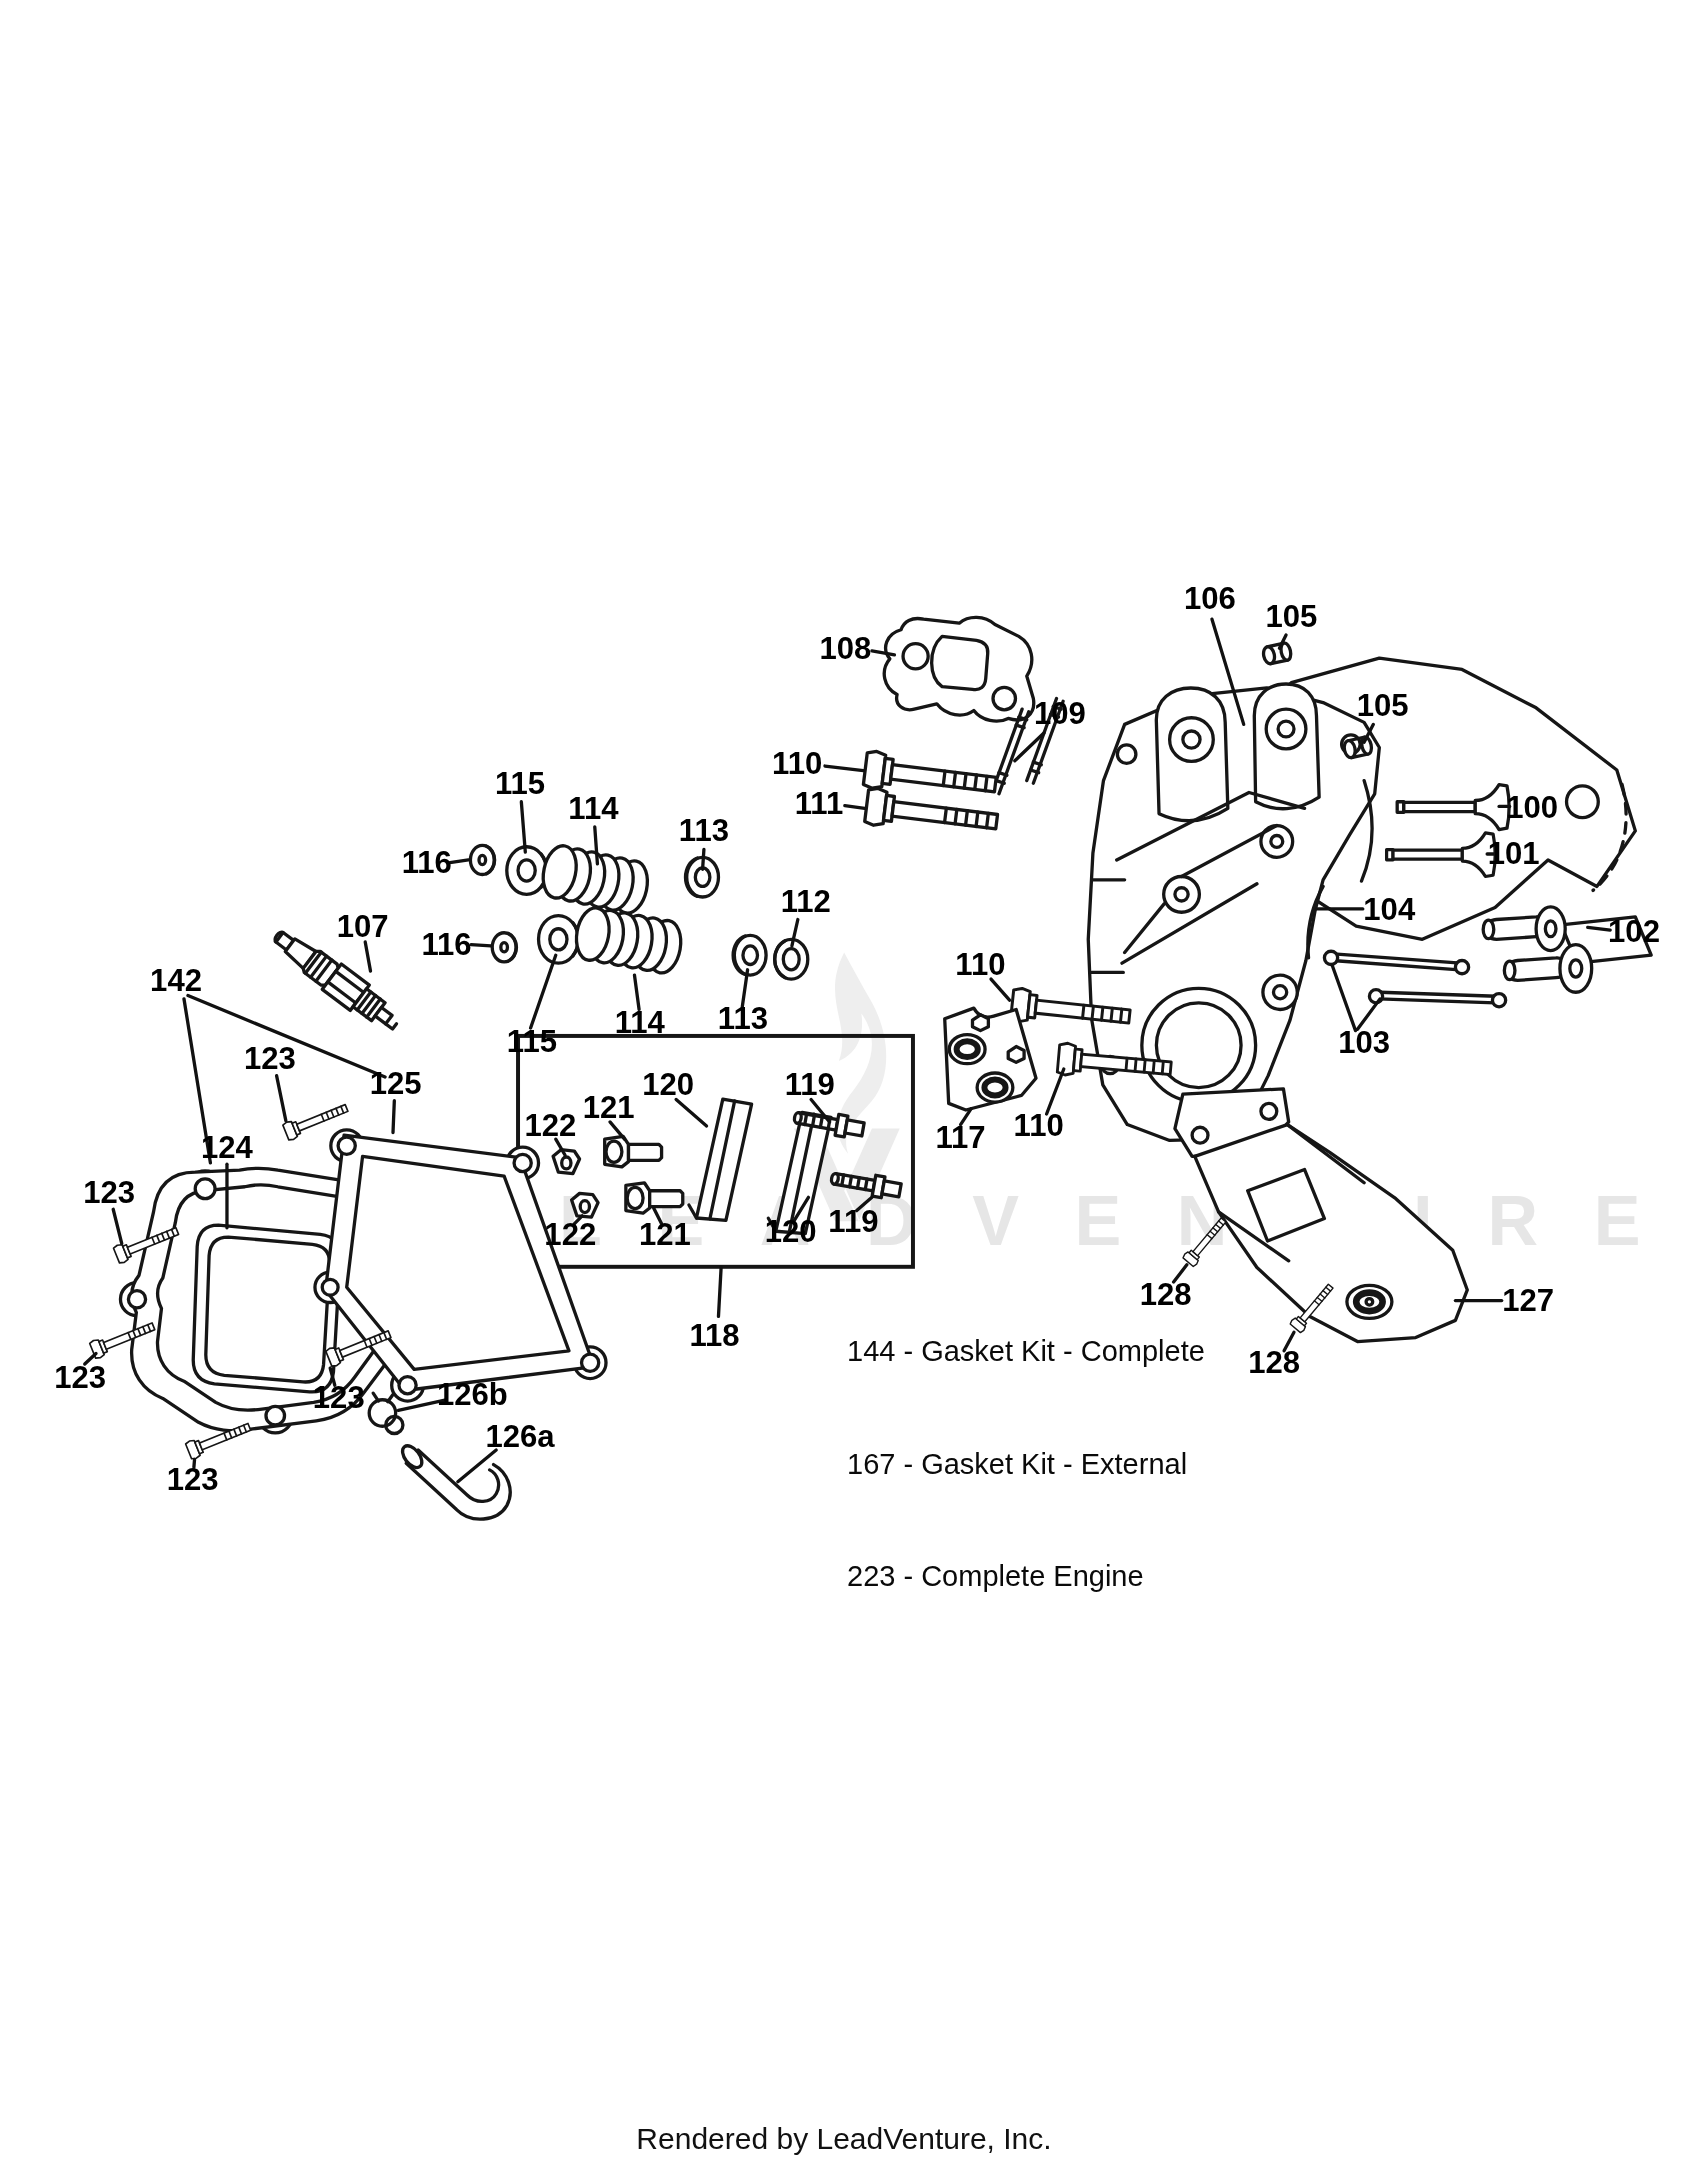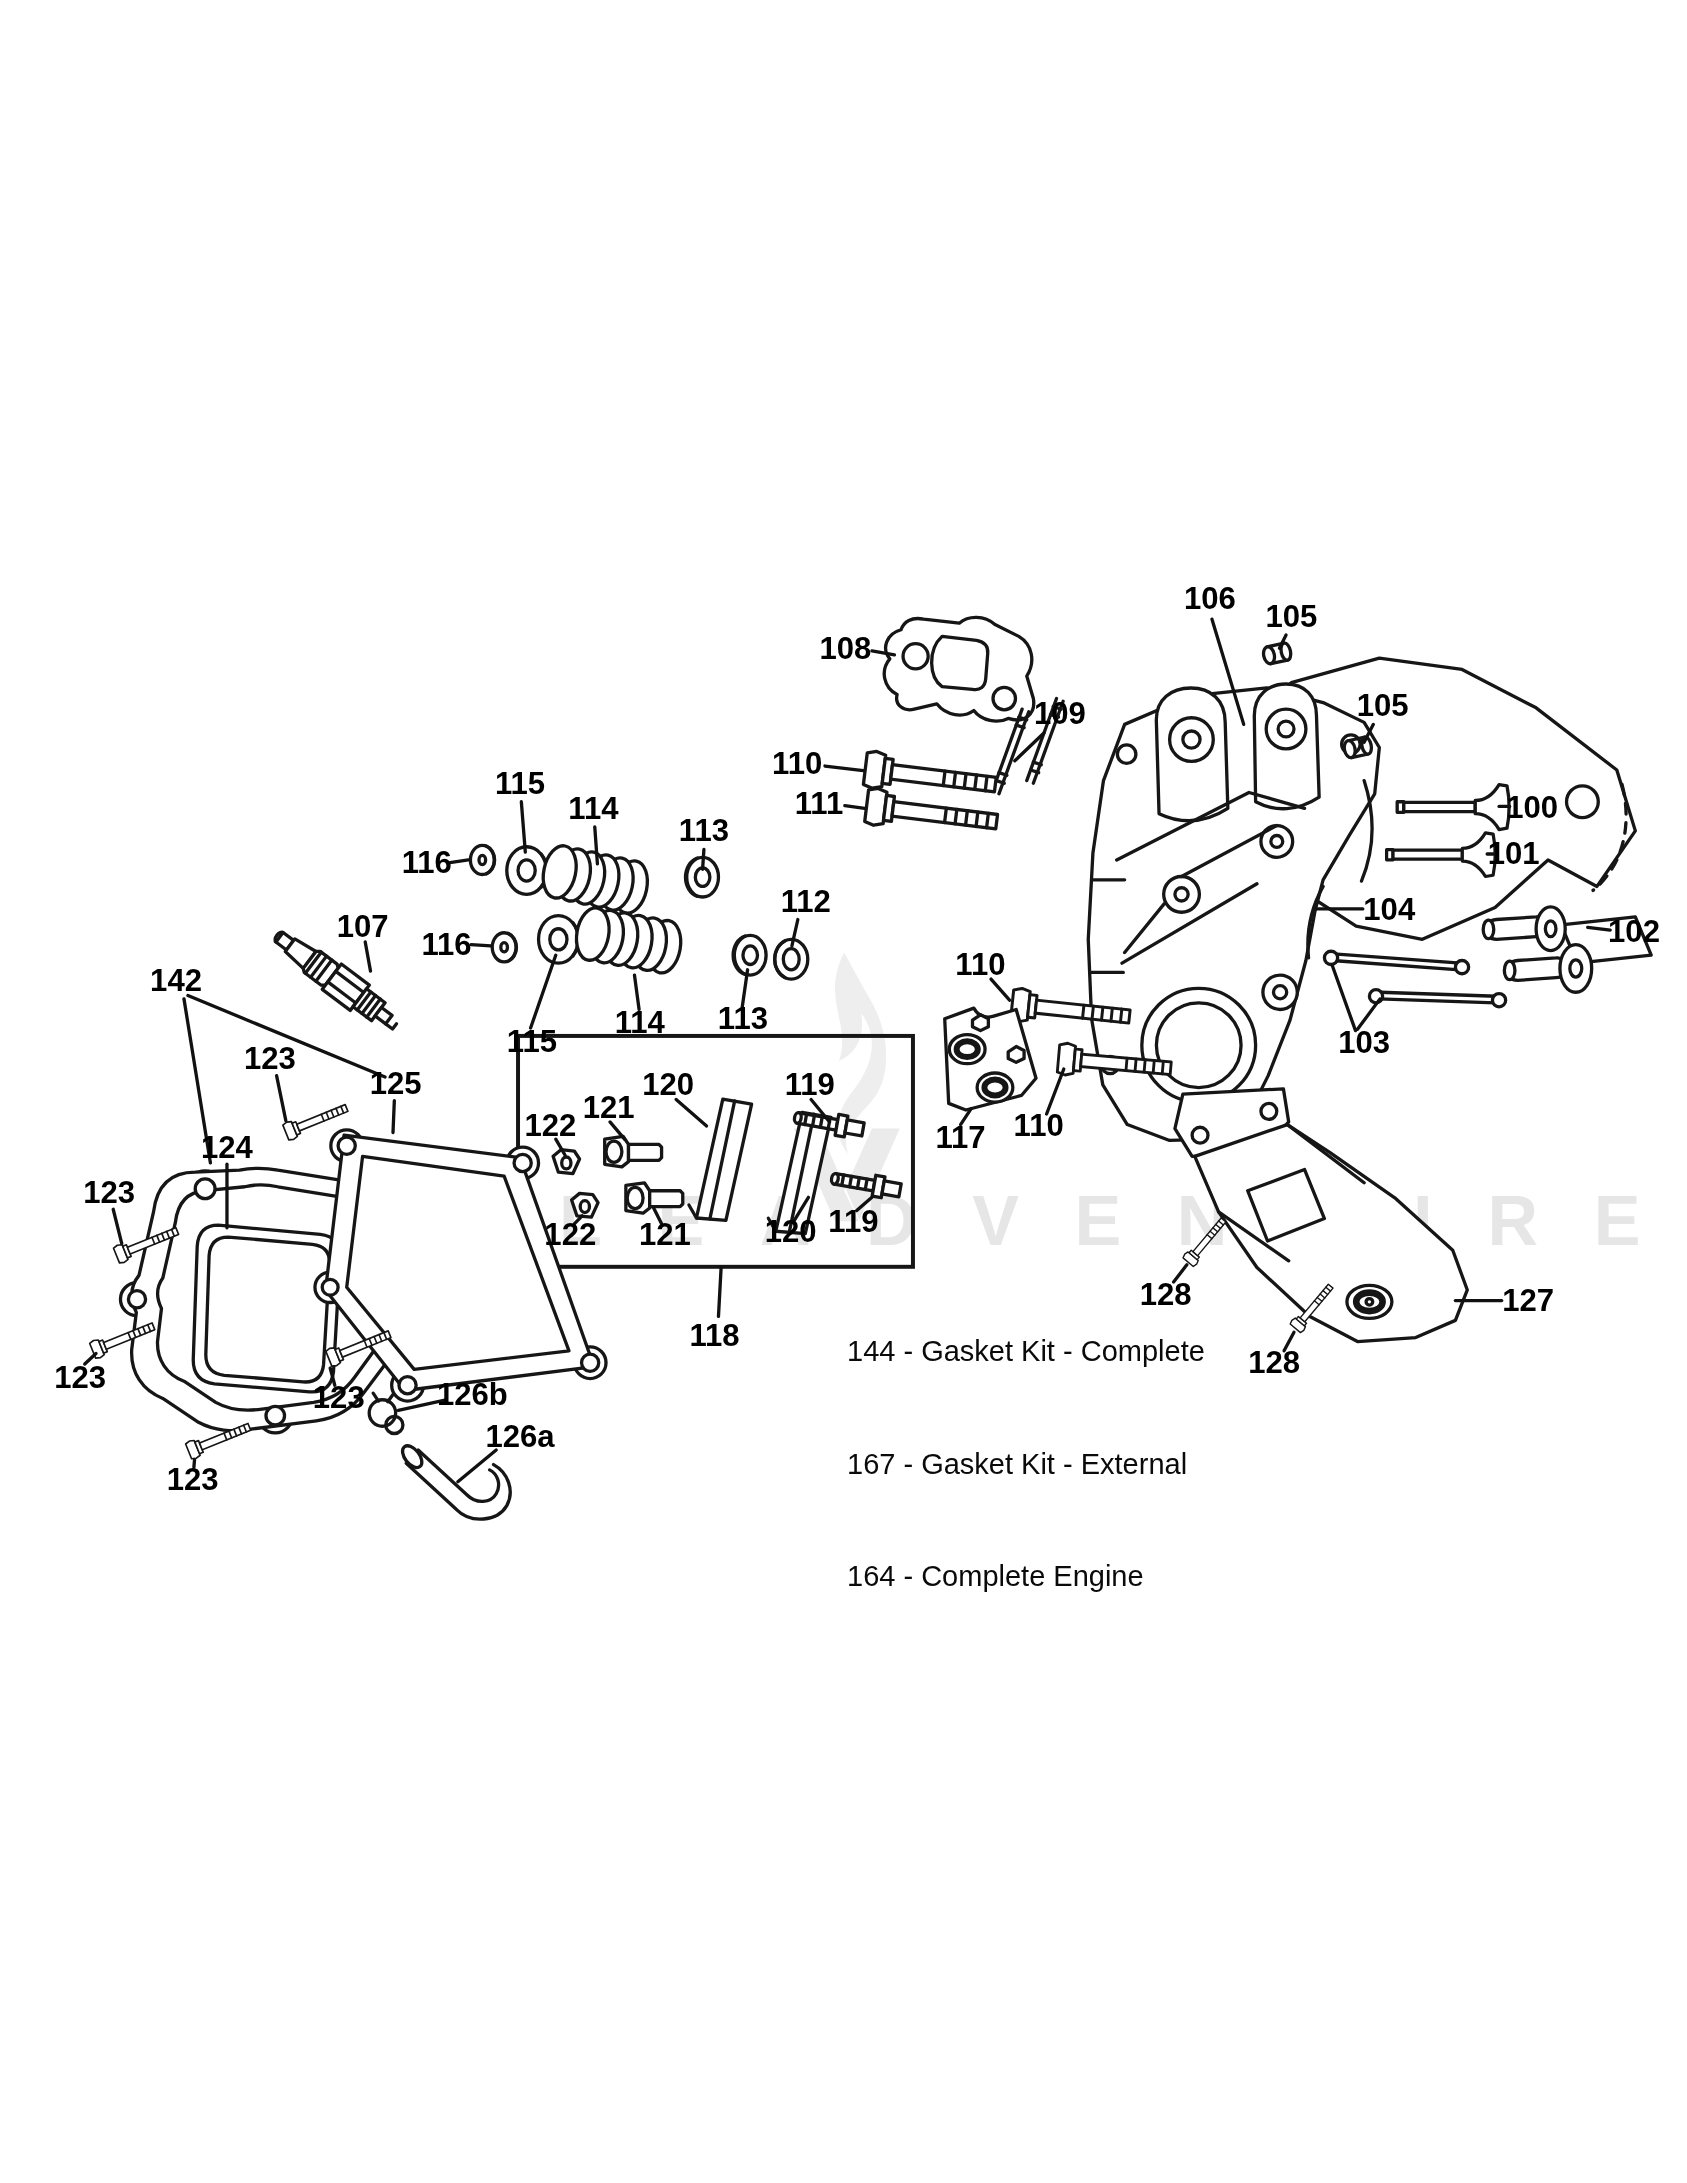--- a/index.html
+++ b/index.html
@@ -439,17 +439,18 @@
     <text class="callout" x="714" y="2124">126b</text>
     <text class="callout" x="786" y="2188">126a</text>
     <text class="callout" x="2310" y="1982">127</text>
     <text class="callout" x="1762" y="1972">128</text>
     <text class="callout" x="1926" y="2076">128</text>
   </g>
 </svg>
 
 <div class="kit-line" style="left:847px;top:1335px">144 - Gasket Kit - Complete</div>
 <div class="kit-line" style="left:847px;top:1448px">167 - Gasket Kit - External</div>
-<div class="kit-line" style="left:847px;top:1560px">164 - Complete Engine</div>
-
+<div class="kit-line" style="left:847px;top:1560px">223 - Complete Engine</div>
+
+<div class="footer-credit">Rendered by LeadVenture, Inc.</div>
 
 </div>
 
 
 </body></html>

